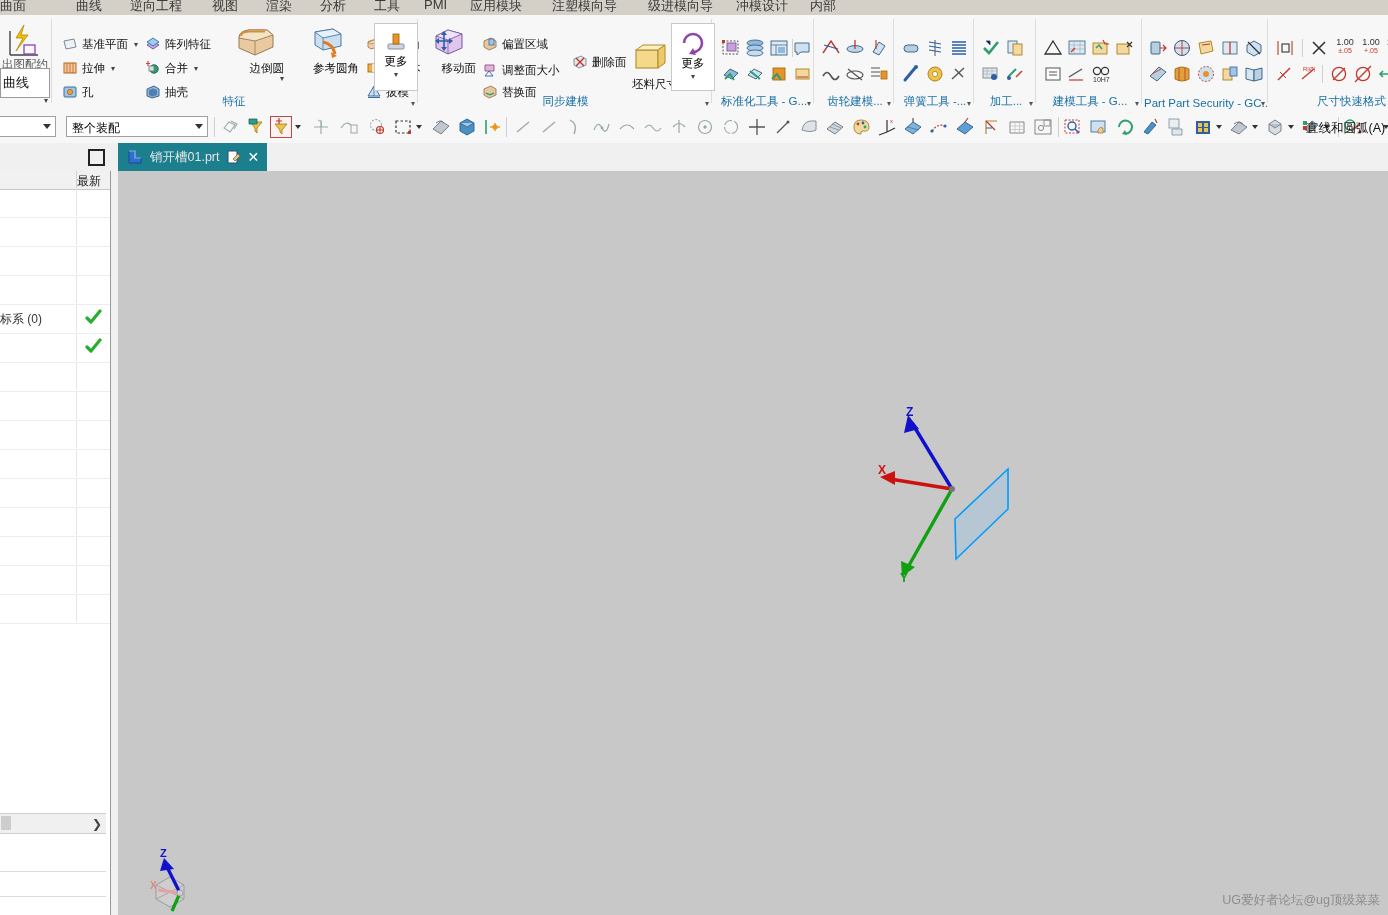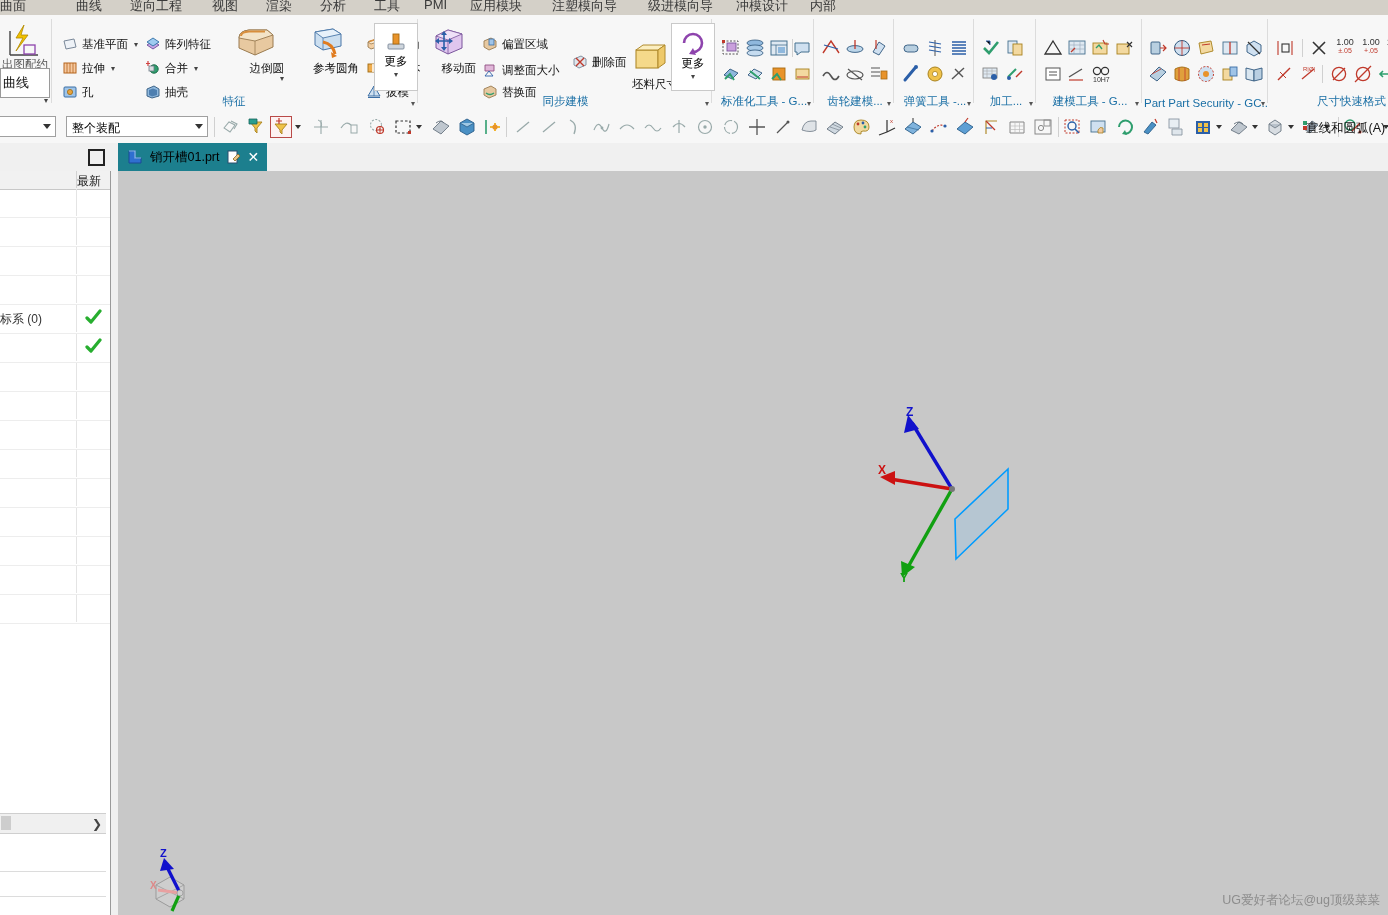--- a/index.html
+++ b/index.html
@@ -42,21 +42,21 @@
   .tsep{position:absolute;top:6px;width:1px;height:20px;background:#d0d0d0;}
   .tbi{position:absolute;top:5px;width:22px;height:22px;}
   .tbi.sel{border:1px solid #b94a48;background:#fdf2f2;box-sizing:border-box;}
   .tcar{position:absolute;top:14px;width:0;height:0;border-left:3.5px solid transparent;border-right:3.5px solid transparent;border-top:4px solid #333;}
   .tlabel{position:absolute;top:9px;font-size:12.5px;color:#111;white-space:nowrap;}
 
   
   .tabstrip{position:absolute;left:0;top:143px;width:1388px;height:28px;background:#f0f0f0;}
   .tabsq{position:absolute;left:88px;top:6px;width:13px;height:13px;border:2px solid #222;}
   .parttab{position:absolute;left:118px;top:143px;height:28px;background:#1c7f8e;display:flex;align-items:center;padding:0 8px;box-sizing:border-box;}
-  .parttab .nm{font-size:12.5px;color:#000000;margin:0 7px 0 6px;white-space:nowrap;}
+  .parttab .nm{font-size:12.5px;color:#e5e5e5;margin:0 7px 0 6px;white-space:nowrap;}
   .parttab .cl{font-size:14px;color:#fff;font-weight:bold;margin-left:6px;line-height:1;}
 
   
   .leftdock{position:absolute;left:0;top:171px;width:110px;height:744px;background:#fff;border-right:1px solid #9a9a9a;overflow:hidden;}
   .navhdr{position:absolute;left:0;top:0;width:110px;height:18px;background:#f1f1f1;border-bottom:1px solid #c8c8c8;}
   .navhdr .h1{position:absolute;left:0;top:0;width:76px;height:17px;border-right:1px solid #d2d2d2;}
   .navhdr .h2{position:absolute;left:77px;top:2px;font-size:12px;color:#222;}
   .navrows{position:absolute;left:0;top:18px;width:110px;}
   .nrow{position:relative;height:28px;border-bottom:1px solid #ededed;}
   .nrow .c1{position:absolute;left:0;top:0;width:76px;height:27px;border-right:1px solid #e4e4e4;}

